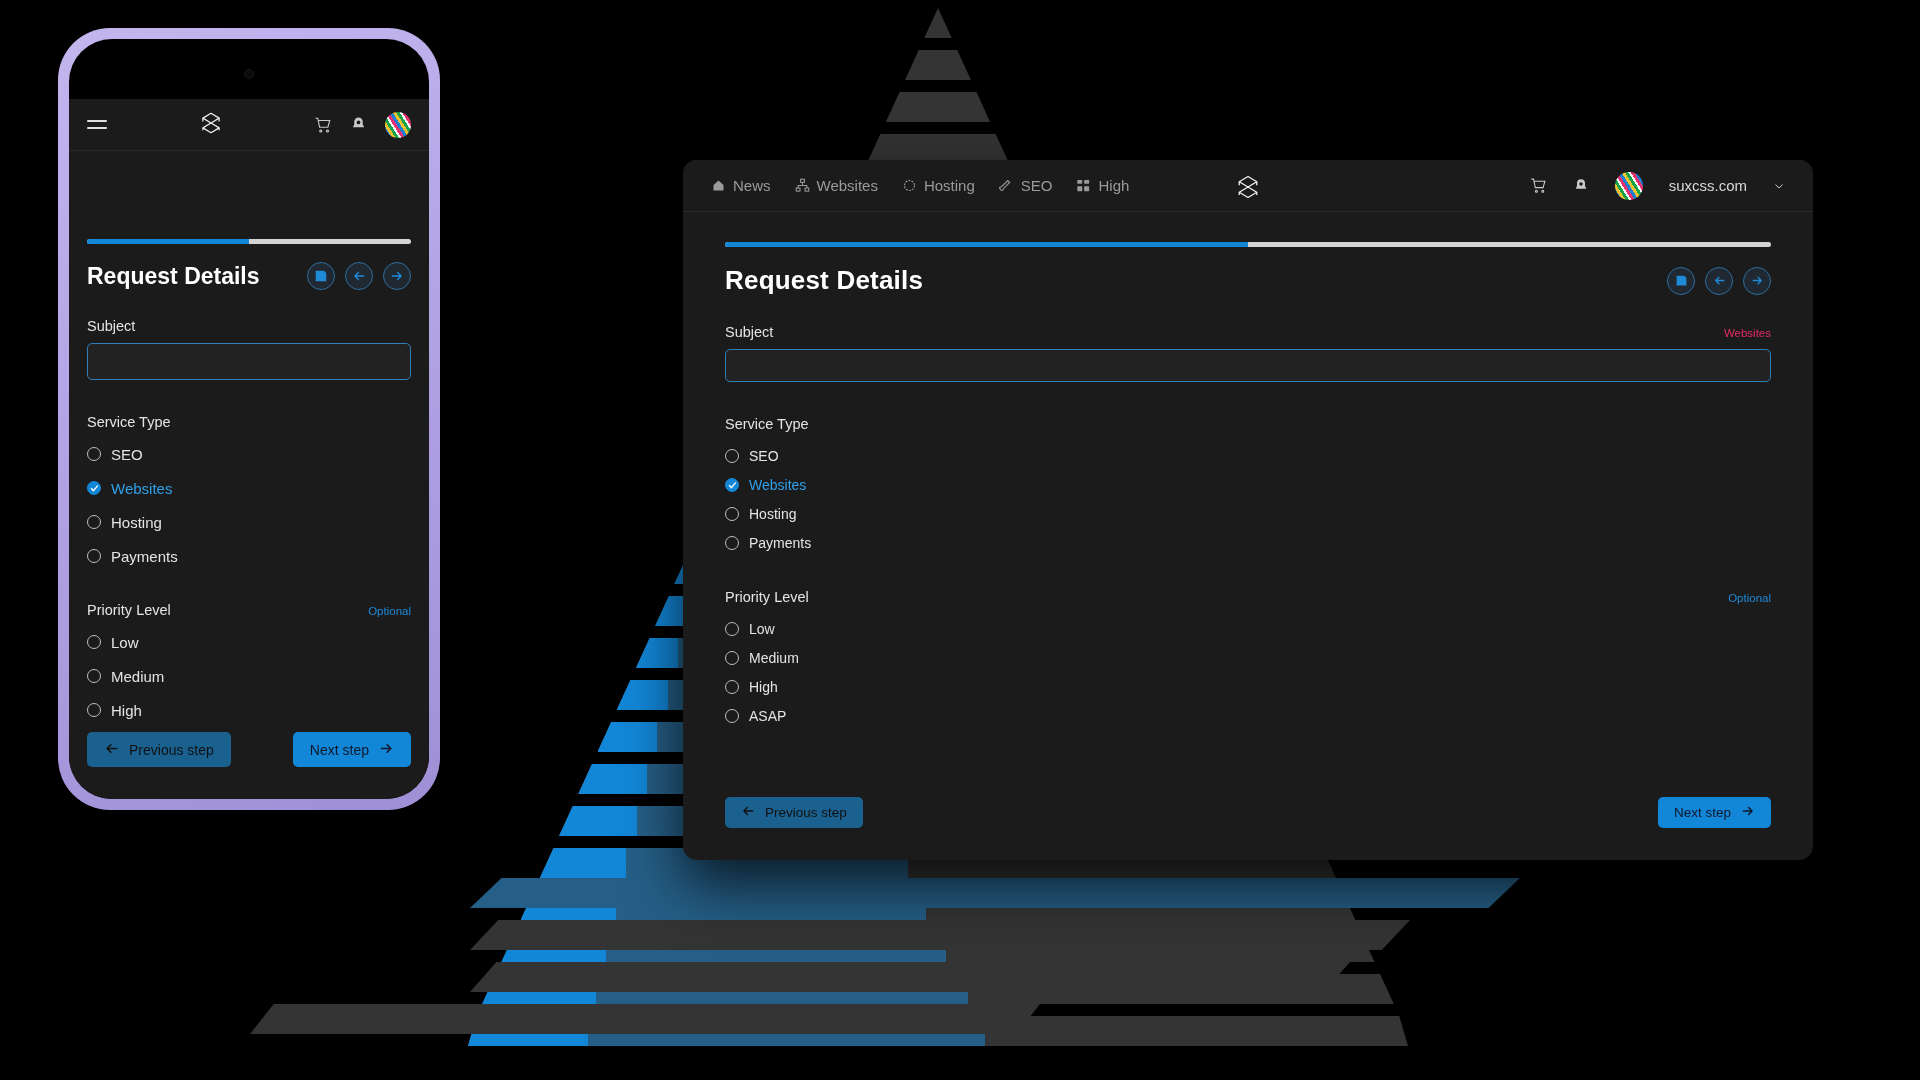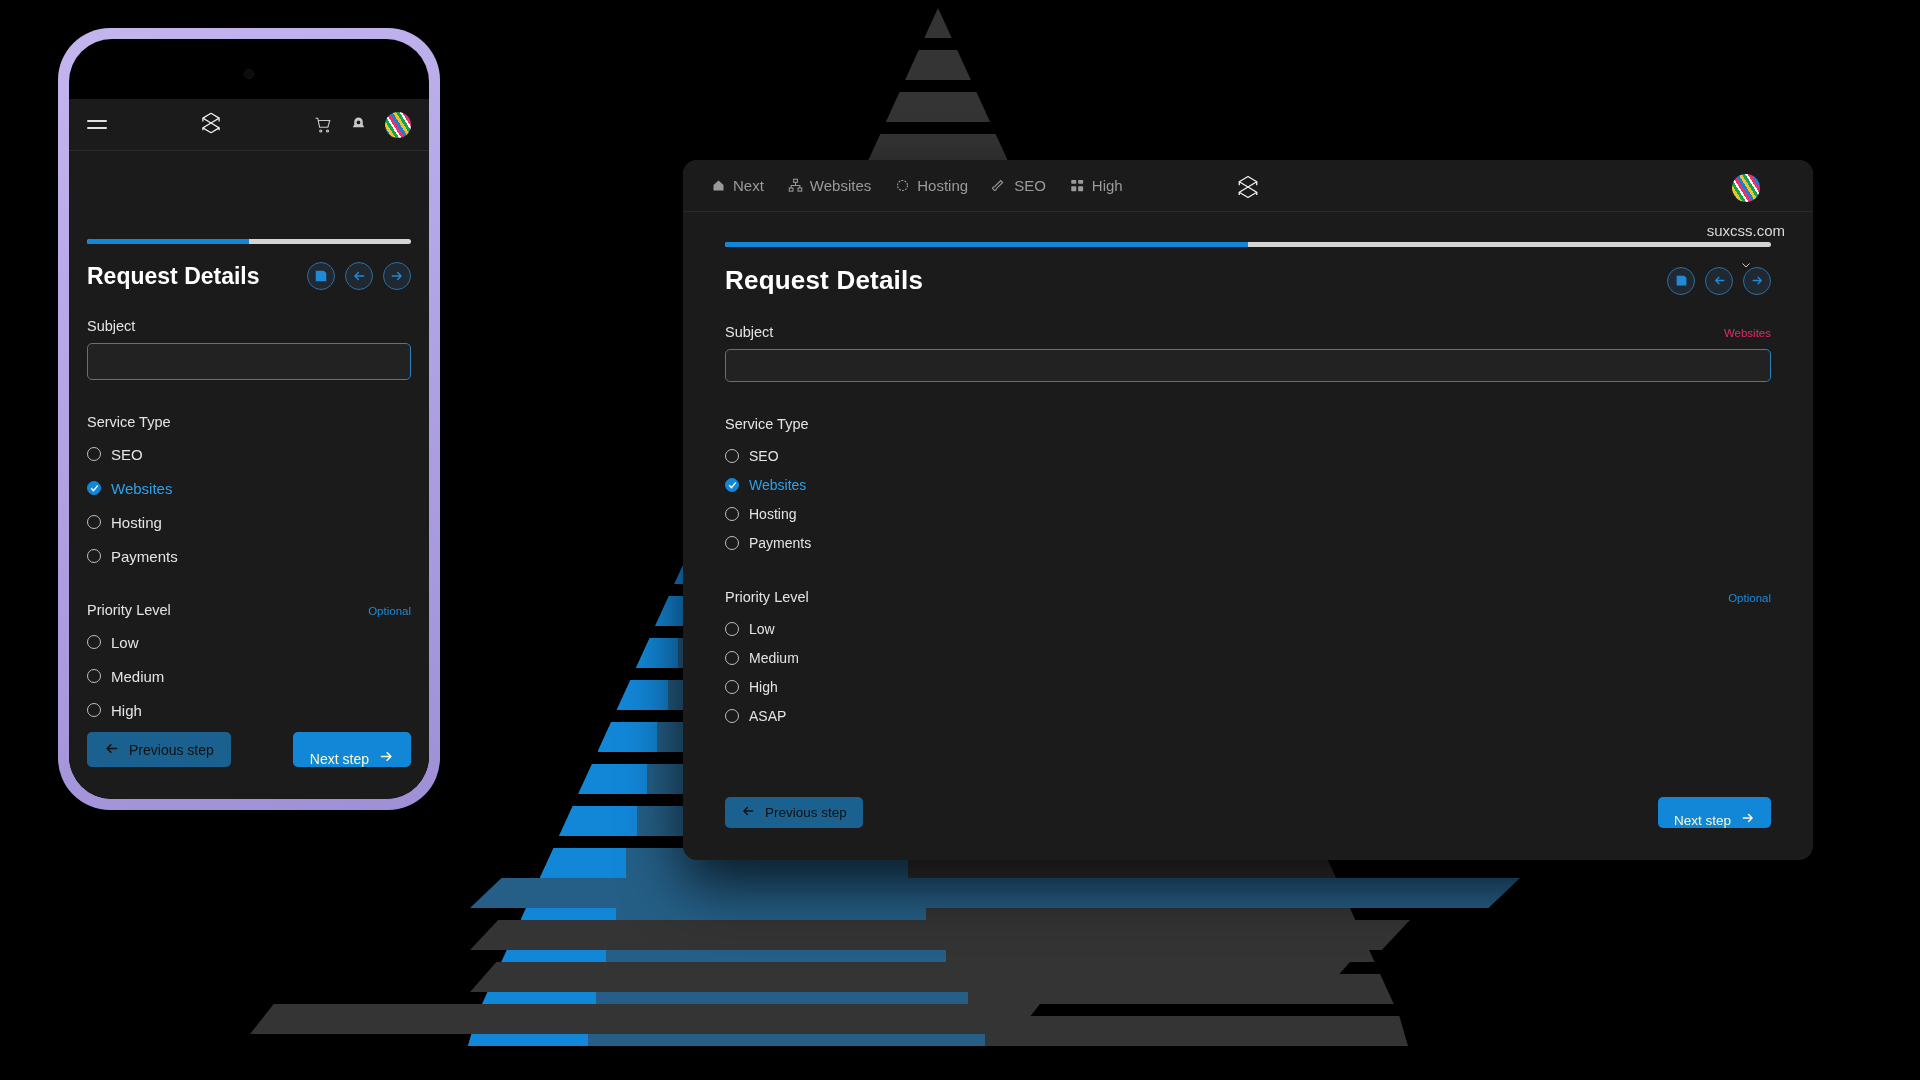--- a/index.html
+++ b/index.html
@@ -34,21 +34,21 @@
   #desktop-nav {
     height: 52px; background:#1b1b1b;
     display:flex; align-items:center; padding: 0 28px;
     border-bottom: 1px solid #2a2a2a;
     position: relative;
   }
   .nav-left { display:flex; align-items:center; gap: 24px; }
   .nav-item { display:flex; align-items:center; gap:7px; color:#9a9a9a; font-size:15px; cursor:pointer; }
   .nav-item svg { display:block; }
   #desktop-logo { position:absolute; left:50%; transform:translateX(-50%); top:13px; }
-  .nav-right { margin-left:auto; display:flex; align-items:center; gap: 20px; flex-direction: column; }
+  .nav-right { margin-left:auto; display:flex; align-items:center; gap: 26px; }
   .icon-btn { color:#c9c9c9; cursor:pointer; display:flex; align-items:center; }
   .avatar {
     width:26px; height:26px; border-radius:50%;
     background:
       repeating-linear-gradient(58deg,#e8326f 0 3px,#1a7fd4 3px 6px,#f2c12e 6px 9px,#16a34a 9px 12px,#ffffff 12px 14px);
     flex:none;
   }
   .avatar.big { width:28px; height:28px; }
   #user-label { color:#d8d8d8; font-size:15px; }
 
@@ -95,21 +95,21 @@
   .radio-row.selected .radio-label { color:#e4e4e4; }
 
   .step-bar { position:absolute; left:42px; right:42px; bottom:32px; display:flex; align-items:center; }
   .btn-step {
     display:flex; align-items:center; gap:10px;
     height:31px; padding: 0 16px; border-radius:5px;
     font-size:13.5px; border:none; cursor:pointer;
     font-family:"Liberation Sans", sans-serif;
   }
   .btn-prev { background:#1a618f; color:#111; }
-  .btn-next { background:#1287d8; color:#fef9c3; margin-left:auto;align-items:flex-end; }
+  .btn-next { background:#1287d8; color:#0f172a; margin-left:auto; }
 
   
   #phone {
     position:absolute; left:58px; top:28px;
     width:382px; height:782px;
     border-radius:52px;
     background: linear-gradient(160deg,#c3b6ee 0%,#b4a5e6 40%,#9f8fd6 100%);
     padding: 11px;
     box-shadow: 0 20px 50px rgba(0,0,0,.7);
   }
@@ -267,21 +267,21 @@
 
     <div id="desktop-nav">
       <div class="nav-left">
 
         <div class="nav-item">
           <span>
             <svg width="15" height="15" viewBox="0 0 24 24" fill="none" stroke="currentColor" stroke-width="2">
               <path d="M4 11 L12 4 L20 11 V20 H4 Z" fill="currentColor" stroke="none"></path>
             </svg>
           </span>
-          <span>Next</span>
+          <span>News</span>
         </div>
 
         <div class="nav-item">
           <span>
             <svg width="15" height="15" viewBox="0 0 24 24" fill="none" stroke="currentColor" stroke-width="1.7">
               <rect x="9" y="2" width="6" height="5"></rect>
                 <rect x="2" y="16" width="6" height="5"></rect>
               <rect x="16" y="16" width="6" height="5"></rect>
               <path d="M12 7 v5 M5 16 v-4 h14 v4"></path>
             </svg>

